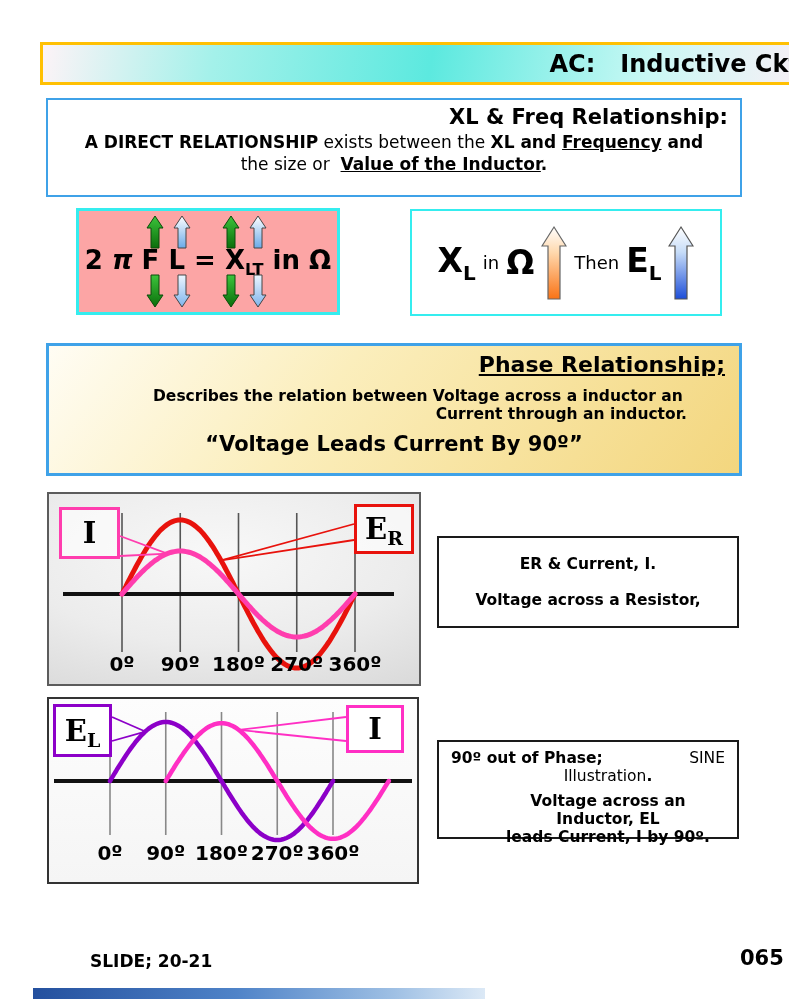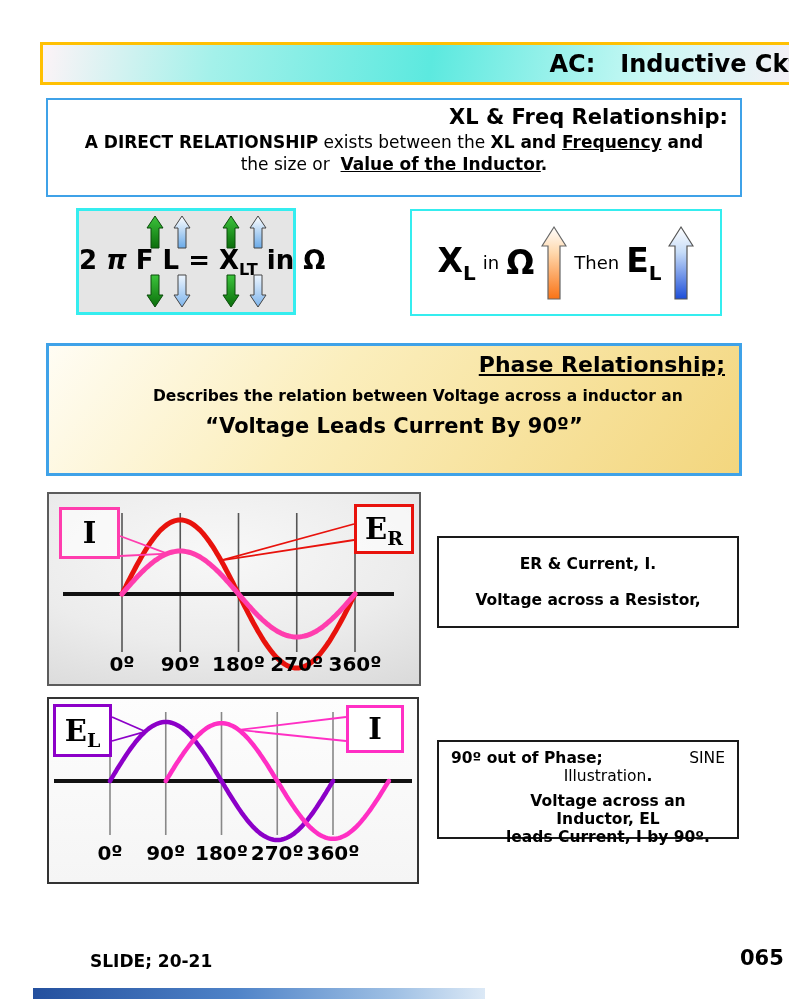--- a/index.html
+++ b/index.html
@@ -12,21 +12,21 @@
     background:linear-gradient(100deg,#fdf3f7 0%,#a4f1ea 22%,#5ce9df 50%,#c9f8f4 78%,#fdeef6 100%);
     display:flex;align-items:center;justify-content:flex-end;padding-right:10px;
     font-size:24px;font-weight:700;white-space:pre;}
 
   
   #freq-box{left:46px;top:98px;width:696px;height:99px;border:2px solid #3fa2e8;background:#fff;}
   .freq-title{font-size:21px;font-weight:700;text-align:right;padding:5px 12px 2px 0;}
   .freq-line{font-size:17px;line-height:1.32;text-align:center;font-weight:400;}
 
   
-  #formula-box{left:76px;top:208px;width:220px;height:107px;border:3px solid #35edef;background:#e5e5e5;}
+  #formula-box{left:76px;top:208px;width:264px;height:107px;border:3px solid #35edef;background:#fca5a5;}
   .formula{position:absolute;top:50%;left:0;right:0;transform:translateY(-50%);
     text-align:center;font-size:26px;font-weight:700;white-space:pre;}
   .formula sub{font-size:0.62em;}
   .arrow-pair{position:absolute;display:flex;gap:9px;}
   #fp-tl{left:67px;top:4px;} #fp-tr{left:143px;top:4px;}
   #fp-bl{left:67px;bottom:4px;} #fp-br{left:143px;bottom:4px;}
 
   
   #xl-box{left:410px;top:209px;width:312px;height:107px;border:2px solid #35edef;background:#fff;
     display:flex;align-items:center;justify-content:center;gap:7px;}
@@ -156,20 +156,21 @@
   <span class="mid">Then</span>
   <span class="big"><span>E</span><sub>L</sub></span>
   <svg width="26" height="76">
       <polygon points="13,2 25,21 19,21 19,74 7,74 7,21 1,21" fill="url(#gBlueTall)" stroke="#555" stroke-width="1.2"></polygon>
     </svg>
 </div>
 
 <div class="abs" id="phase-box">
   <div class="phase-title">Phase Relationship;</div>
   <div class="phase-d1">Describes the relation between Voltage across a inductor an</div>
+  <div class="phase-d2">Current through an inductor.</div>
   <div class="phase-quote">“Voltage Leads Current By 90º”</div>
 </div>
 
 <div class="graph" id="graph1">
     <svg width="370" height="190">
       <line x1="73" y1="19" x2="73" y2="158" stroke="#555" stroke-width="1.6"></line>
       <line x1="131.25" y1="19" x2="131.25" y2="158" stroke="#555" stroke-width="1.6"></line>
       <line x1="189.5" y1="19" x2="189.5" y2="158" stroke="#555" stroke-width="1.6"></line>
       <line x1="247.75" y1="19" x2="247.75" y2="158" stroke="#555" stroke-width="1.6"></line>
       <line x1="306" y1="19" x2="306" y2="158" stroke="#555" stroke-width="1.6"></line>

